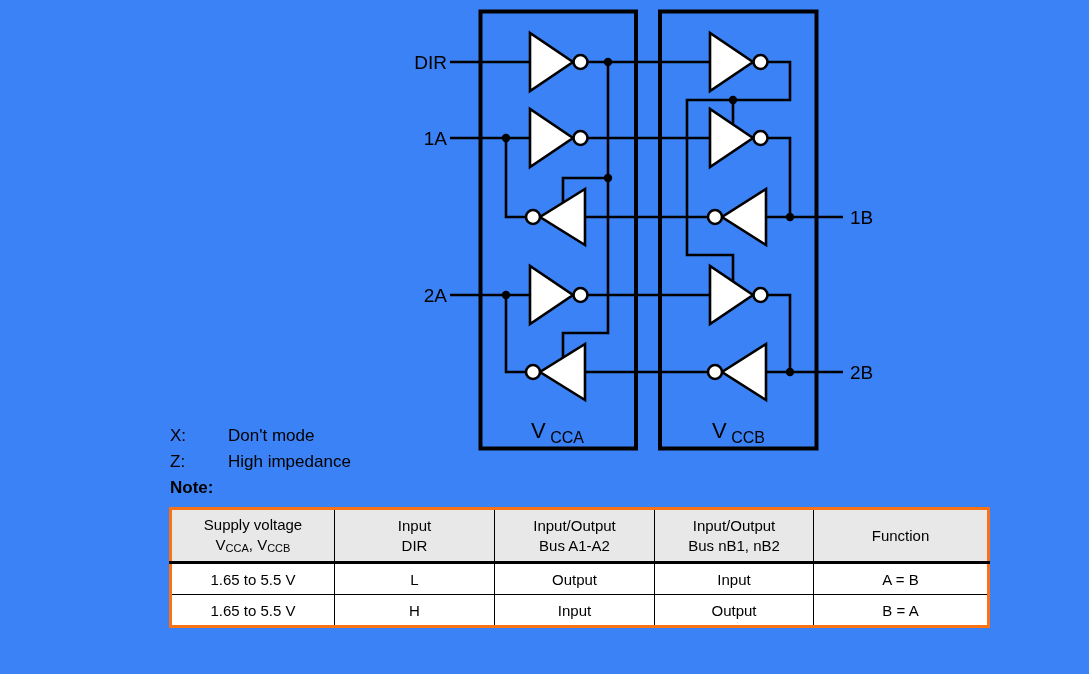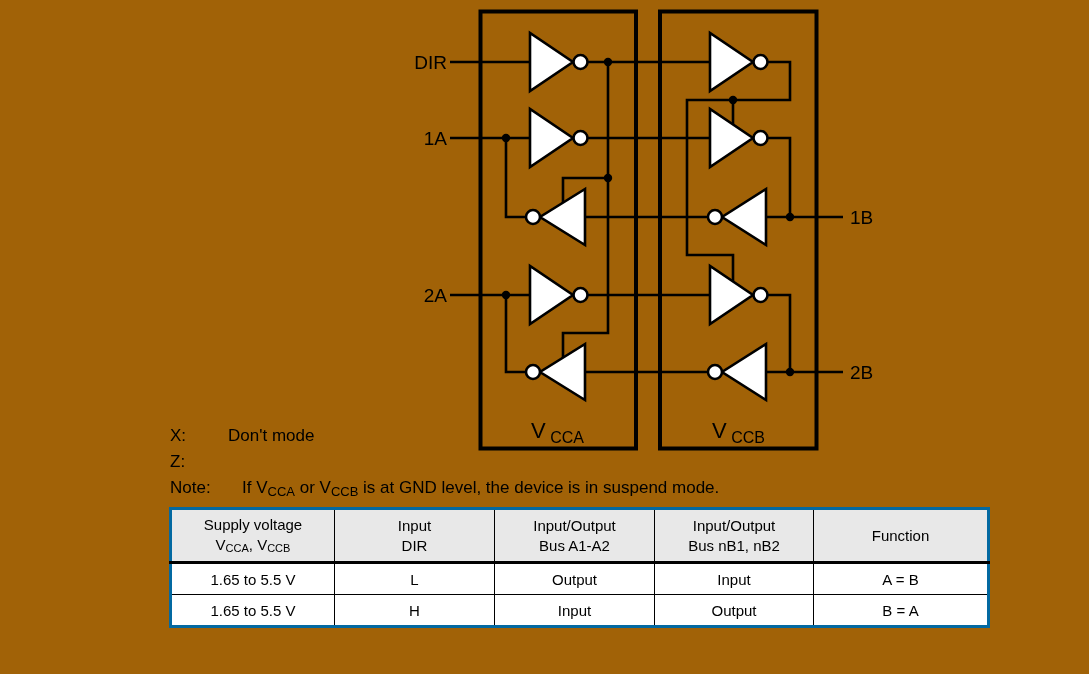--- a/index.html
+++ b/index.html
@@ -1,39 +1,39 @@
 <!DOCTYPE html>
 <html><head>
 <meta charset="utf-8">
 <style>
   html,body { margin:0; padding:0; background:#ffffff; }
   .stage {
     position:relative; width:1089px; height:674px;
-    background:#a16207; overflow:hidden;
+    background:#3b82f6; overflow:hidden;
     font-family:"Liberation Sans", sans-serif; color:#000;
   }
   svg.diagram { position:absolute; left:0; top:0; }
   svg.diagram text { font-family:"Liberation Sans", sans-serif; fill:#000; }
   .sig-label { font-size:19px; }
   .vcc-base { font-size:22px; }
   .vcc-sub  { font-size:16px; }
 
   
   .legend { position:absolute; left:170px; top:423px; font-size:17px; }
   .legend-row { display:flex; line-height:26px; white-space:nowrap; }
   .legend-key { width:58px; flex:0 0 auto; }
-  .legend-key.wide { width:72px; }
+  .legend-key.wide { width:72px;font-weight:bold; }
   .sub { font-size:13px; position:relative; top:3px; }
 
   
   table.func-table {
     position:absolute; left:169px; top:507px; width:818px;
     border-collapse:collapse; table-layout:fixed;
     font-size:15px; background:#ffffff;
-    border:3px solid #0369a1;
+    border:3px solid #f97316;
   }
   table.func-table th, table.func-table td {
     border:1.5px solid #000; text-align:center; vertical-align:middle;
     padding:0 4px; overflow:hidden;
   }
   table.func-table thead th {
     background:#e8e8e8; font-weight:normal; height:51px;
     border-bottom:3px solid #000; line-height:20px;
   }
   table.func-table tbody td { height:30px;margin-top:6px; }
@@ -143,24 +143,24 @@
     </text>
   </svg>
 
   <div class="legend">
     <div class="legend-row">
       <span class="legend-key">X:</span>
       <span>Don't mode</span>
     </div>
     <div class="legend-row">
       <span class="legend-key">Z:</span>
+      <span>High impedance</span>
     </div>
     <div class="legend-row">
       <span class="legend-key wide">Note:</span>
-      <span><span>If V</span><span class="sub">CCA</span><span> or V</span><span class="sub">CCB</span><span> is at GND level, the device is in suspend mode.</span></span>
     </div>
   </div>
 
   <table class="func-table">
     <colgroup>
       <col style="width:164px">
         <col style="width:160px">
         <col style="width:160px">
       <col style="width:159px">
         <col style="width:175px">

